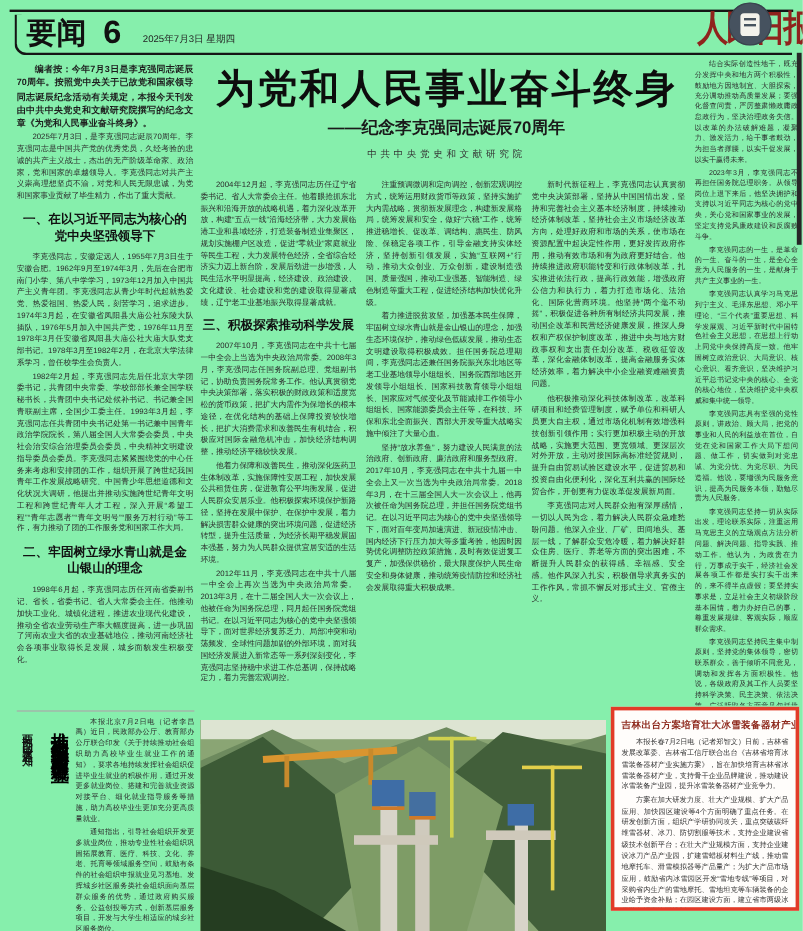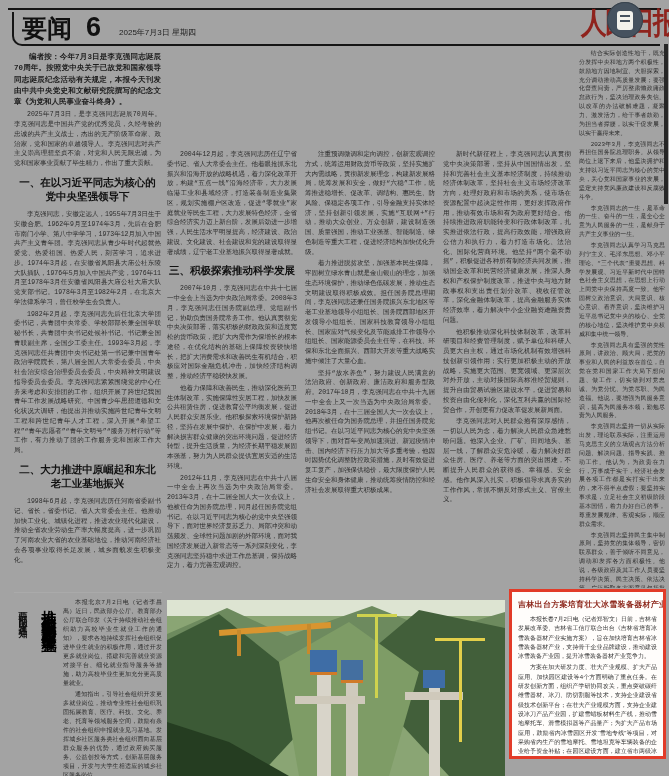--- a/index.html
+++ b/index.html
@@ -1,16 +1,16 @@
 <!DOCTYPE html>
 <html><head>
 <meta charset="utf-8">
 <style>
   html,body{margin:0;padding:0;background:#e9e9e6;}
-  .page{position:relative;width:669px;height:776px;margin:0 auto;background:#a3a3a3;
+  .page{position:relative;width:669px;height:776px;margin:0 auto;background:#86efac;
         font-family:"Liberation Sans",sans-serif;color:#2b2b2b;overflow:hidden;}
   
   .top-rule{position:absolute;left:8px;top:8px;width:653px;height:2px;background:#151515;}
   .header-band{position:absolute;left:12px;top:12px;width:648px;height:34px;
                border-left:2px solid #151515;border-bottom:2px solid #151515;
                border-bottom-left-radius:10px;display:flex;align-items:flex-end;gap:10px;
                padding:0 0 3px 8px;box-sizing:border-box;}
   .section-name{font-size:25px;font-weight:bold;color:#111;line-height:1;}
   .page-num{font-size:27px;font-weight:bold;color:#111;line-height:1;margin-left:4px;}
   .header-date{font-size:8px;font-weight:normal;color:#222;margin-left:8px;padding-bottom:3px;}
@@ -19,21 +19,21 @@
             font-weight:bold;font-size:26px;color:#8f231d;letter-spacing:-2px;
             transform:scaleY(1.15);white-space:nowrap;}
   .badge{position:absolute;left:26px;top:0;width:36px;height:36px;border-radius:50%;
          background:#46525f;box-shadow:0 0 0 1px #39434d inset;display:flex;
          align-items:center;justify-content:center;}
   .badge-inner{width:16px;height:19px;background:#f3f2ec;border-radius:3px;position:relative;}
   .badge-inner::before{content:"";position:absolute;left:3px;top:4px;width:10px;height:2px;background:#46525f;}
   .badge-inner::after{content:"";position:absolute;left:3px;top:9px;width:10px;height:2px;background:#46525f;}
   .edge-mark{position:absolute;right:1px;top:44px;width:4px;height:160px;background:#262626;}
   
-  .col{position:absolute;overflow:hidden;text-align:justify;font-family:Liberation Mono, monospace;}
+  .col{position:absolute;overflow:hidden;text-align:justify;}
   .cpara{font-size:6.5px;line-height:1.5;margin:0 0 2px 0;text-indent:2em;color:#2b2b2b;}
   .lead{font-weight:bold;font-size:7.5px;color:#1d1d1d;}
   .chead{font-size:10.5px;font-weight:bold;color:#111;text-align:center;
          line-height:1.35;margin:7px 2px 6px 2px;}
   .col-a{left:14px;top:52px;width:147px;height:538px;}
   .col-b{left:167px;top:150px;width:130px;height:444px;}
   .col-c{left:305px;top:150px;width:130px;height:444px;}
   .col-d{left:443px;top:150px;width:128px;height:444px;}
   .col-e{left:579px;top:50px;width:86px;height:538px;}
   .col-e .cpara{font-size:5.9px;}
@@ -80,28 +80,33 @@
     </div>
     <div class="masthead-wrap">
       <span class="masthead">人民日报</span>
       <span class="badge">
           <span class="badge-inner"></span>
         </span>
     </div>
     <div class="edge-mark"></div>
   </header>
 
+  <div class="headline-block">
+    <div class="main-title">为党和人民事业奋斗终身</div>
+    <div class="sub-title">——纪念李克强同志诞辰70周年</div>
+    <div class="byline">中共中央党史和文献研究院</div>
+  </div>
 
   <div class="col col-a">
       <p class="cpara lead">编者按：今年7月3日是李克强同志诞辰70周年。按照党中央关于已故党和国家领导同志诞辰纪念活动有关规定，本报今天刊发由中共中央党史和文献研究院撰写的纪念文章《为党和人民事业奋斗终身》。</p>
       <p class="cpara">2025年7月3日，是李克强同志诞辰70周年。李克强同志是中国共产党的优秀党员，久经考验的忠诚的共产主义战士，杰出的无产阶级革命家、政治家，党和国家的卓越领导人。李克强同志对共产主义崇高理想坚贞不渝，对党和人民无限忠诚，为党和国家事业贡献了毕生精力，作出了重大贡献。</p>
       <h3 class="chead">一、在以习近平同志为核心的党中央坚强领导下</h3>
       <p class="cpara">李克强同志，安徽定远人，1955年7月3日生于安徽合肥。1962年9月至1974年3月，先后在合肥市南门小学、第八中学学习，1973年12月加入中国共产主义青年团。李克强同志从青少年时代起就热爱党、热爱祖国、热爱人民，刻苦学习，追求进步。1974年3月起，在安徽省凤阳县大庙公社东陵大队插队，1976年5月加入中国共产党，1976年11月至1978年3月任安徽省凤阳县大庙公社大庙大队党支部书记。1978年3月至1982年2月，在北京大学法律系学习，曾任校学生会负责人。</p>
       <p class="cpara">1982年2月起，李克强同志先后任北京大学团委书记，共青团中央常委、学校部部长兼全国学联秘书长，共青团中央书记处候补书记、书记兼全国青联副主席，全国少工委主任。1993年3月起，李克强同志任共青团中央书记处第一书记兼中国青年政治学院院长，第八届全国人大常委会委员，中央社会治安综合治理委员会委员，中央精神文明建设指导委员会委员。李克强同志紧紧围绕党的中心任务来考虑和安排团的工作，组织开展了跨世纪我国青年工作发展战略研究、中国青少年思想道德和文化状况大调研，他提出并推动实施跨世纪青年文明工程和跨世纪青年人才工程，深入开展“希望工程”“青年志愿者”“青年文明号”“服务万村行动”等工作，有力推动了团的工作服务党和国家工作大局。</p>
-      <h3 class="chead">二、大力推进中原崛起和东北老工业基地振兴</h3>
+      <h3 class="chead">二、牢固树立绿水青山就是金山银山的理念</h3>
       <p class="cpara">1998年6月起，李克强同志历任河南省委副书记、省长，省委书记、省人大常委会主任。他推动加快工业化、城镇化进程，推进农业现代化建设，推动全省农业劳动生产率大幅度提高，进一步巩固了河南农业大省的农业基础地位，推动河南经济社会各项事业取得长足发展，城乡面貌发生积极变化。</p>
     </div>
   <div class="col col-b">
       <p class="cpara">2004年12月起，李克强同志历任辽宁省委书记、省人大常委会主任。他着眼抢抓东北振兴和沿海开放的战略机遇，着力深化改革开放，构建“五点一线”沿海经济带，大力发展临港工业和县域经济，打造装备制造业集聚区，规划实施棚户区改造，促进“零就业”家庭就业等民生工程，大力发展特色经济，全省综合经济实力迈上新台阶，发展后劲进一步增强，人民生活水平明显提高，经济建设、政治建设、文化建设、社会建设和党的建设取得显著成绩，辽宁老工业基地振兴取得显著成就。</p>
       <h3 class="chead">三、积极探索推动科学发展</h3>
       <p class="cpara">2007年10月，李克强同志在中共十七届一中全会上当选为中央政治局常委。2008年3月，李克强同志任国务院副总理、党组副书记，协助负责国务院常务工作。他认真贯彻党中央决策部署，落实积极的财政政策和适度宽松的货币政策，把扩大内需作为保增长的根本途径，在优化结构的基础上保障投资较快增长，把扩大消费需求和改善民生有机结合，积极应对国际金融危机冲击，加快经济结构调整，推动经济平稳较快发展。</p>
       <p class="cpara">他着力保障和改善民生，推动深化医药卫生体制改革，实施保障性安居工程，加快发展公共租赁住房，促进教育公平均衡发展，促进人民群众安居乐业。他积极探索环境保护新路径，坚持在发展中保护、在保护中发展，着力解决损害群众健康的突出环境问题，促进经济转型，提升生活质量，为经济长期平稳发展固本强基，努力为人民群众提供宜居安适的生活环境。</p>
       <p class="cpara">2012年11月，李克强同志在中共十八届一中全会上再次当选为中央政治局常委。2013年3月，在十二届全国人大一次会议上，他被任命为国务院总理，同月起任国务院党组书记。在以习近平同志为核心的党中央坚强领导下，面对世界经济复苏乏力、局部冲突和动荡频发、全球性问题加剧的外部环境，面对我国经济发展进入新常态等一系列深刻变化，李克强同志坚持稳中求进工作总基调，保持战略定力，着力完善宏观调控。</p>
     </div>
   <div class="col col-c">

